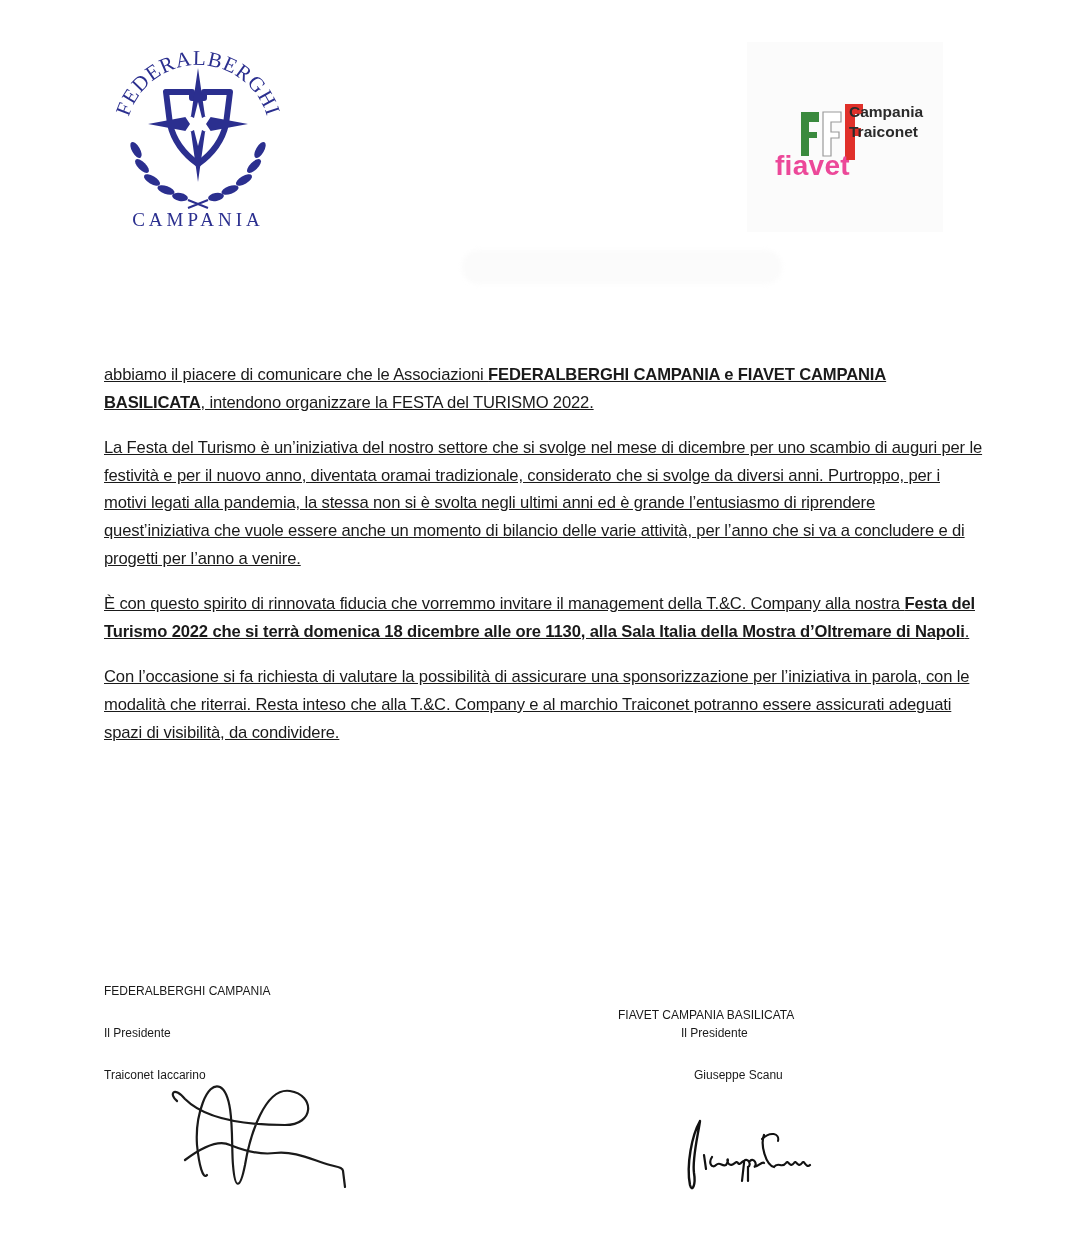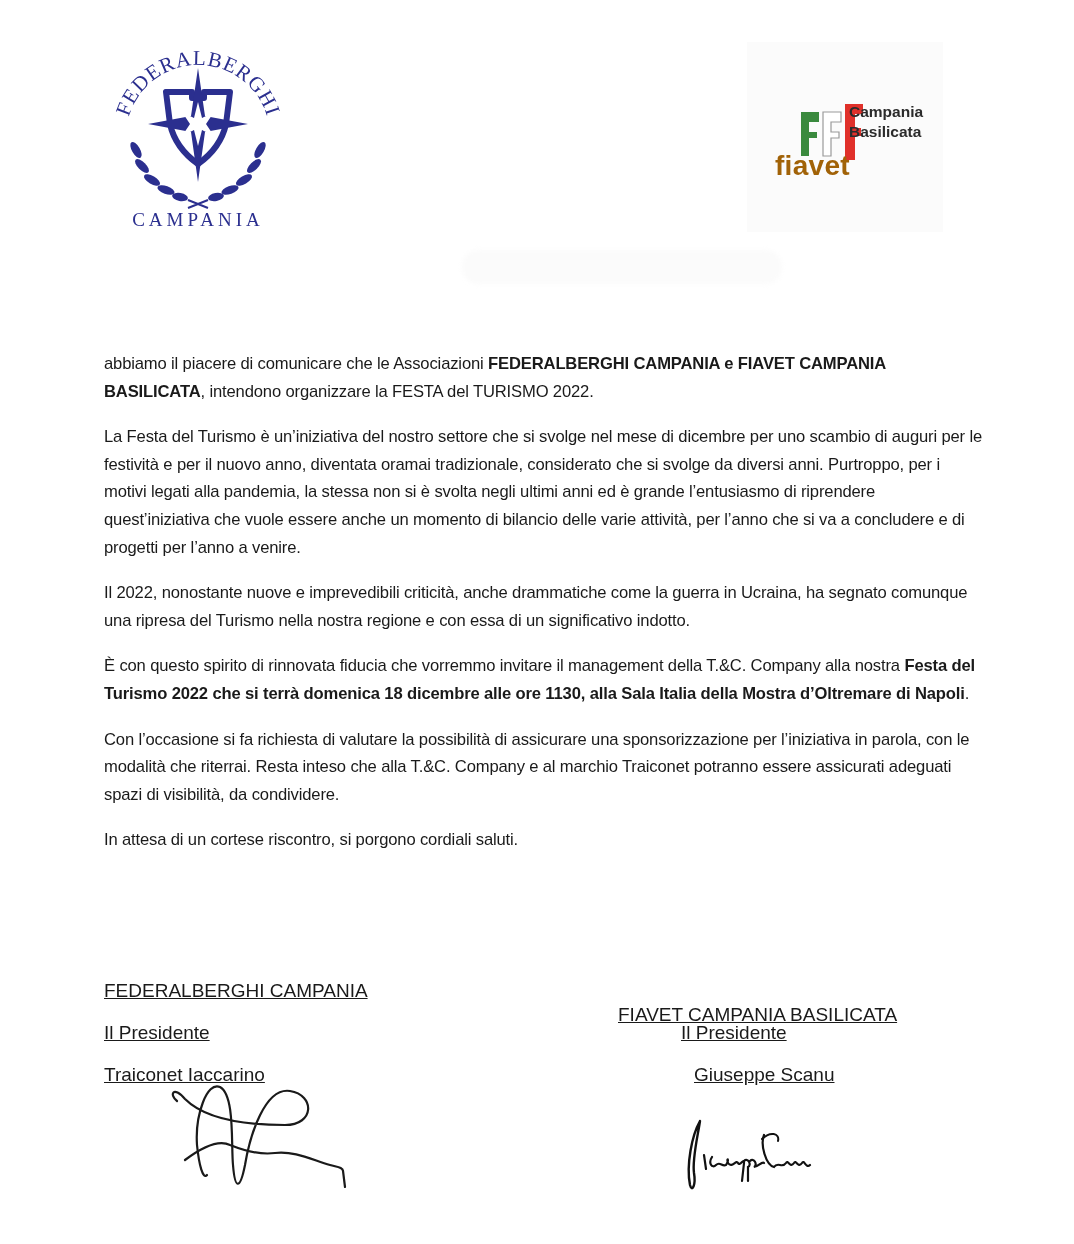--- a/index.html
+++ b/index.html
@@ -2,31 +2,31 @@
 <html><head>
   <meta charset="utf-8">
   <style>
     html, body { margin: 0; padding: 0; background: #ffffff; }
     body { width: 1074px; height: 1244px; position: relative; overflow: hidden;
            font-family: "Liberation Sans", sans-serif; color: #1a1a1a; }
 
     .logo-federalberghi { position: absolute; left: 108px; top: 32px; width: 180px; height: 200px; }
     .logo-fiavet { position: absolute; left: 747px; top: 42px; width: 196px; height: 190px; background: #fbfbfb; }
     .fiavet-text-region { position: absolute; left: 849px; top: 102px; font-weight: bold; font-size: 15.5px; line-height: 20px; color: #2b2b2b; }
-    .fiavet-word { position: absolute; left: 775px; top: 150px; font-weight: bold; font-size: 28px; color: #a16207; letter-spacing: 0.3px; }
+    .fiavet-word { position: absolute; left: 775px; top: 150px; font-weight: bold; font-size: 28px; color: #ec4899; letter-spacing: 0.3px; }
 
     .blurred-bar { position: absolute; left: 462px; top: 250px; width: 320px; height: 34px;
                    background: #fbfbfb; border-radius: 16px; filter: blur(2px); }
 
     .body-text { position: absolute; left: 104px; top: 345px; width: 880px;
                  font-size: 16.6px; line-height: 27.6px; letter-spacing: -0.15px; }
-    .body-text p { margin: 5px 0 18px 0; }
+    .body-text p { margin: 16px 0 18px 0; text-decoration: underline; }
     .body-text b { font-weight: bold; }
 
-    .sig-col { position: absolute; font-size: 19px; line-height: 22px; text-decoration: underline; }
+    .sig-col { position: absolute; font-size: 12px; line-height: 22px; }
     .sig-left-org { left: 104px; top: 980px; }
     .sig-left-title { left: 104px; top: 1022px; }
     .sig-left-name { left: 104px; top: 1064px; }
     .sig-right-org { left: 618px; top: 1004px; }
     .sig-right-title { left: 681px; top: 1022px; }
     .sig-right-name { left: 694px; top: 1064px; }
 
     .signature-left { position: absolute; left: 165px; top: 1085px; width: 200px; height: 110px; }
     .signature-right { position: absolute; left: 678px; top: 1115px; width: 140px; height: 80px; }
   </style>
@@ -74,33 +74,31 @@
     <path d="M 54 70 L 54 114 L 62 114 L 62 96 L 70 96 L 70 90 L 62 90 L 62 80 L 72 80 L 72 70 Z" fill="#3a8a3e"></path>
     <path d="M 54 98 L 54 114 L 62 114 L 62 98 Z" fill="#3a8a3e"></path>
 
     <path d="M 76 70 L 76 114 L 84 114 L 84 96 L 92 96 L 92 90 L 84 90 L 84 80 L 94 80 L 94 70 Z" fill="#ffffff" stroke="#9a9a9a" stroke-width="1.2"></path>
 
     <path d="M 98 62 L 98 118 L 108 118 L 108 94 L 114 94 L 114 86 L 108 86 L 108 72 L 116 72 L 116 62 Z" fill="#e0302a"></path>
   </svg>
 </div>
 <div class="fiavet-text-region">
   <div>Campania</div>
-  <div>Basilicata</div>
+  <div>Traiconet</div>
 </div>
 <div class="fiavet-word">fiavet</div>
 
 <div class="blurred-bar"></div>
 
 <div class="body-text" id="letter-body">
     <p><span>abbiamo il piacere di comunicare che le Associazioni </span><b>FEDERALBERGHI CAMPANIA e FIAVET CAMPANIA BASILICATA</b><span>, intendono organizzare la FESTA del TURISMO 2022.</span></p>
     <p><span>La Festa del Turismo è un’iniziativa del nostro settore che si svolge nel mese di dicembre per uno scambio di auguri per le festività e per il nuovo anno, diventata oramai tradizionale, considerato che si svolge da diversi anni. Purtroppo, per i motivi legati alla pandemia, la stessa non si è svolta negli ultimi anni ed è grande l’entusiasmo di riprendere quest’iniziativa che vuole essere anche un momento di bilancio delle varie attività,  per l’anno che si va a concludere e di progetti per l’anno a venire.</span></p>
-    <p><span>Il 2022, nonostante nuove e imprevedibili criticità, anche drammatiche come la guerra in Ucraina, ha segnato comunque una ripresa del Turismo nella nostra regione e con essa di un significativo indotto.</span></p>
     <p><span>È con questo spirito di rinnovata fiducia che vorremmo invitare il management della T.&amp;C. Company alla nostra </span><b>Festa del Turismo 2022 che si terrà domenica 18 dicembre alle ore 1130, alla Sala Italia della Mostra d’Oltremare di Napoli</b><span>.</span></p>
     <p><span>Con l’occasione si fa richiesta di valutare la possibilità di assicurare una sponsorizzazione per l’iniziativa in parola, con le modalità che riterrai. Resta inteso che alla T.&amp;C. Company  e al marchio Traiconet potranno essere assicurati adeguati spazi di visibilità, da condividere.</span></p>
-    <p><span>In attesa di un cortese riscontro, si porgono cordiali saluti.</span></p>
   </div>
 
 <div class="sig-col sig-left-org">FEDERALBERGHI CAMPANIA</div>
 <div class="sig-col sig-left-title">Il Presidente</div>
 <div class="sig-col sig-left-name">Traiconet Iaccarino</div>
 
 <div class="sig-col sig-right-org">FIAVET CAMPANIA BASILICATA</div>
 <div class="sig-col sig-right-title">Il Presidente</div>
 <div class="sig-col sig-right-name">Giuseppe Scanu</div>
 

